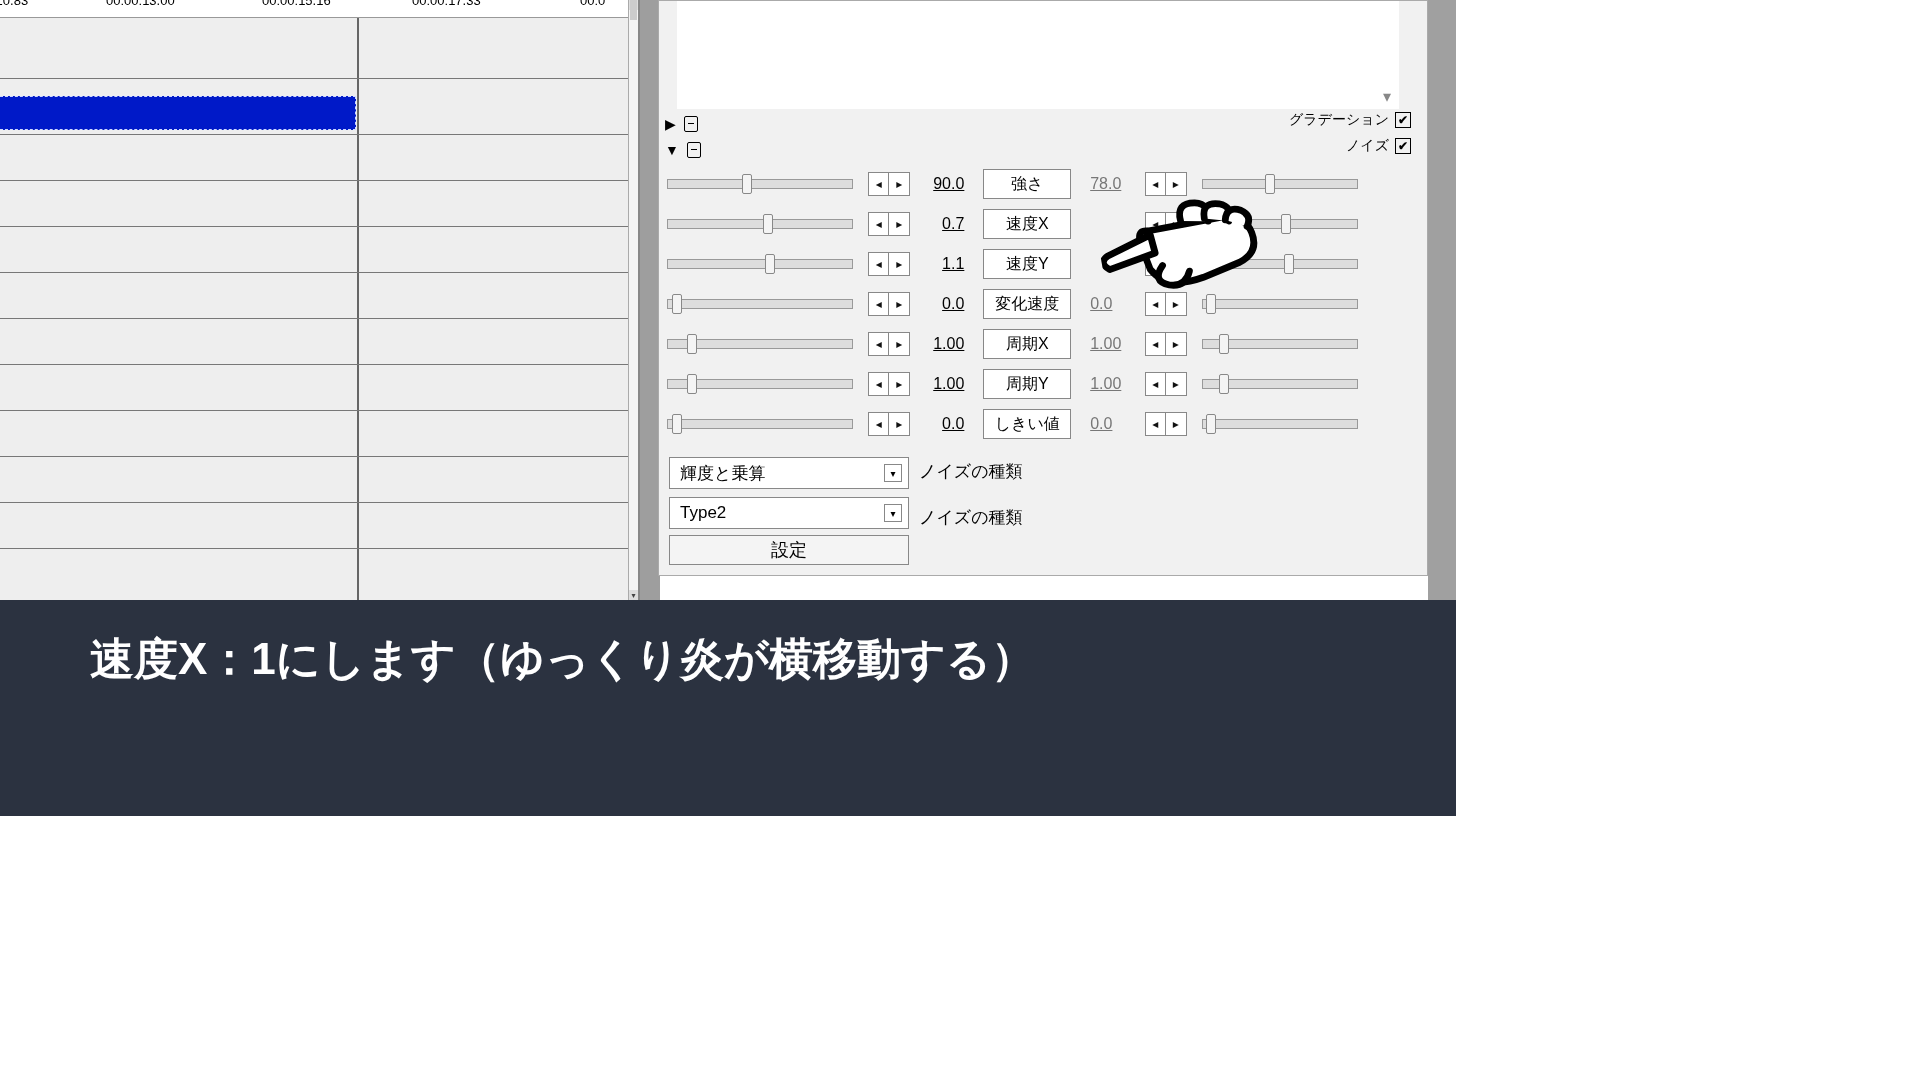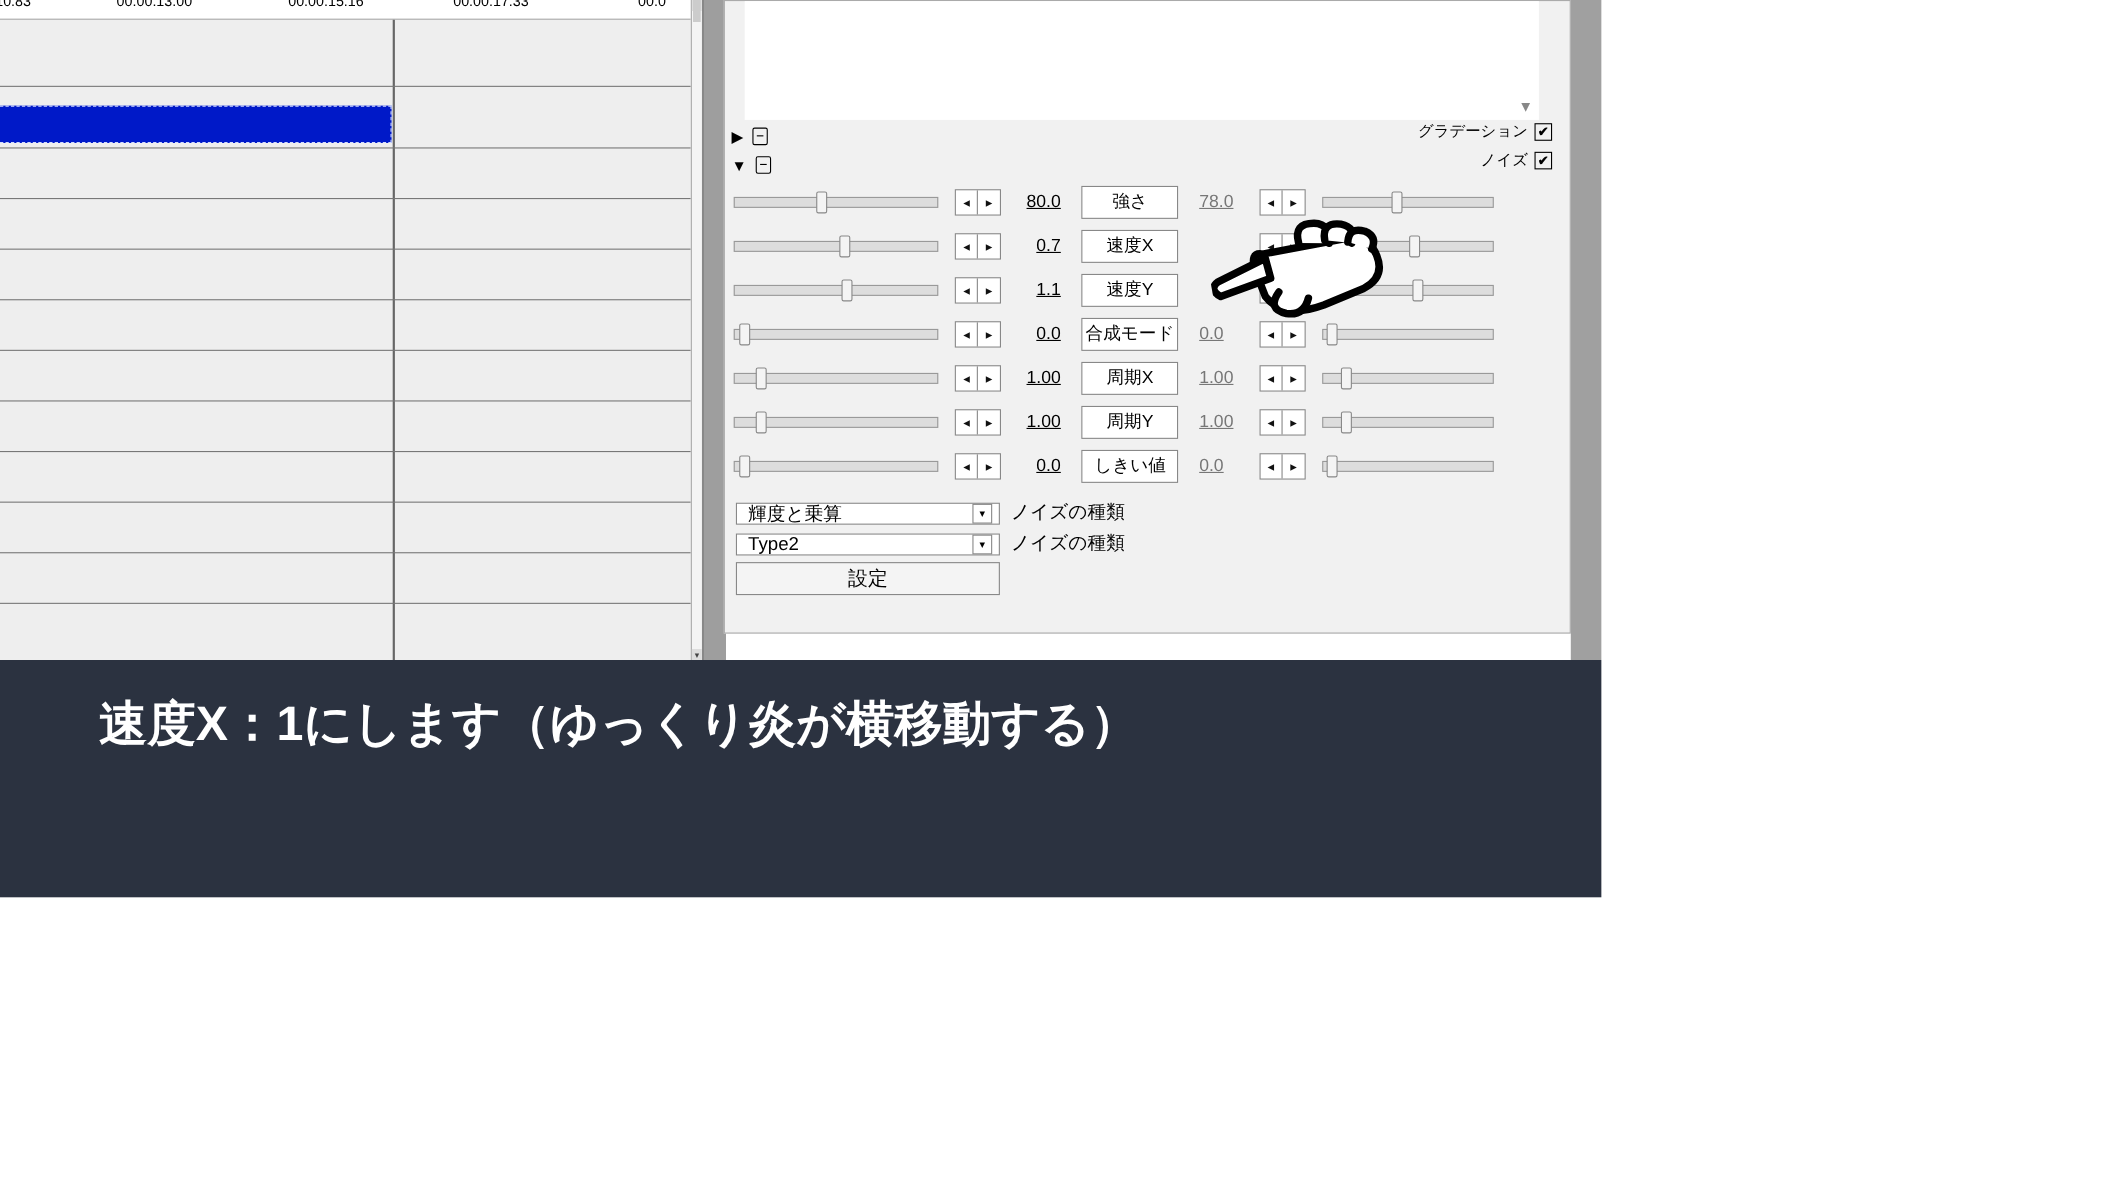--- a/index.html
+++ b/index.html
@@ -84,21 +84,21 @@
   }
   .arrows div { flex:1; display:flex;align-items:center;justify-content:center;font-size:12px;color:#111;}
   .arrows div:first-child{border-right:1px solid #888;}
   .val { display:inline-block; width:50px; text-align:right; font-size:16px; color:#000; text-decoration:underline; vertical-align:middle;}
   .label-btn {
     display:inline-block; width:88px; height:30px; border:1px solid #888; background:#fff;
     text-align:center; line-height:28px; font-size:16px; vertical-align:middle;
   }
 
   .dropdowns { position:absolute; left:10px; top:452px; }
-  .dd { width:240px; height:20px; border:1px solid #888; background:#fff;
+  .dd { width:240px; height:32px; border:1px solid #888; background:#fff;
         display:flex;align-items:center;justify-content:space-between;padding:0 6px 0 10px;
         font-size:17px; margin-top:4px;}
   .dd .cv{width:18px;height:18px;border:1px solid #888;display:flex;align-items:center;justify-content:center;font-size:10px;}
   .dd-label{ font-size:17px; margin-left:10px;}
   .settings-btn{ width:240px;height:30px;border:1px solid #888;background:#f4f4f4;
                  display:flex;align-items:center;justify-content:center;font-size:18px;margin-top:6px;}
 
   
   .right-strip { position:absolute; left:1428px; top:0; width:28px; height:600px; background:#a0a0a0;}
 
@@ -173,21 +173,21 @@
     </div>
   </div>
 
   <div class="param-grid" id="param-grid">
       <div class="param-row"><span class="slider" style="width:186px"><span class="knob" style="left:74px"></span></span>
     <span style="display:inline-block;width:6px"></span>
     <span class="arrows">
           <div>◂</div>
           <div>▸</div>
         </span>
-    <span class="val">80.0</span>
+    <span class="val">90.0</span>
     <span style="display:inline-block;width:10px"></span>
     <span class="label-btn">強さ</span>
     <span style="display:inline-block;width:10px"></span>
     <span class="val" style="text-align:left;color:#777">78.0</span>
     <span class="arrows">
           <div>◂</div>
           <div>▸</div>
         </span>
     <span style="display:inline-block;width:6px"></span>
     <span class="slider" style="width:156px"><span class="knob" style="left:62px"></span></span></div>
@@ -226,21 +226,21 @@
     <span style="display:inline-block;width:6px"></span>
     <span class="slider" style="width:156px"><span class="knob" style="left:81px"></span></span></div>
       <div class="param-row"><span class="slider" style="width:186px"><span class="knob" style="left:4px"></span></span>
     <span style="display:inline-block;width:6px"></span>
     <span class="arrows">
           <div>◂</div>
           <div>▸</div>
         </span>
     <span class="val">0.0</span>
     <span style="display:inline-block;width:10px"></span>
-    <span class="label-btn">合成モード</span>
+    <span class="label-btn">変化速度</span>
     <span style="display:inline-block;width:10px"></span>
     <span class="val" style="text-align:left;color:#777">0.0</span>
     <span class="arrows">
           <div>◂</div>
           <div>▸</div>
         </span>
     <span style="display:inline-block;width:6px"></span>
     <span class="slider" style="width:156px"><span class="knob" style="left:3px"></span></span></div>
       <div class="param-row"><span class="slider" style="width:186px"><span class="knob" style="left:19px"></span></span>
     <span style="display:inline-block;width:6px"></span>

